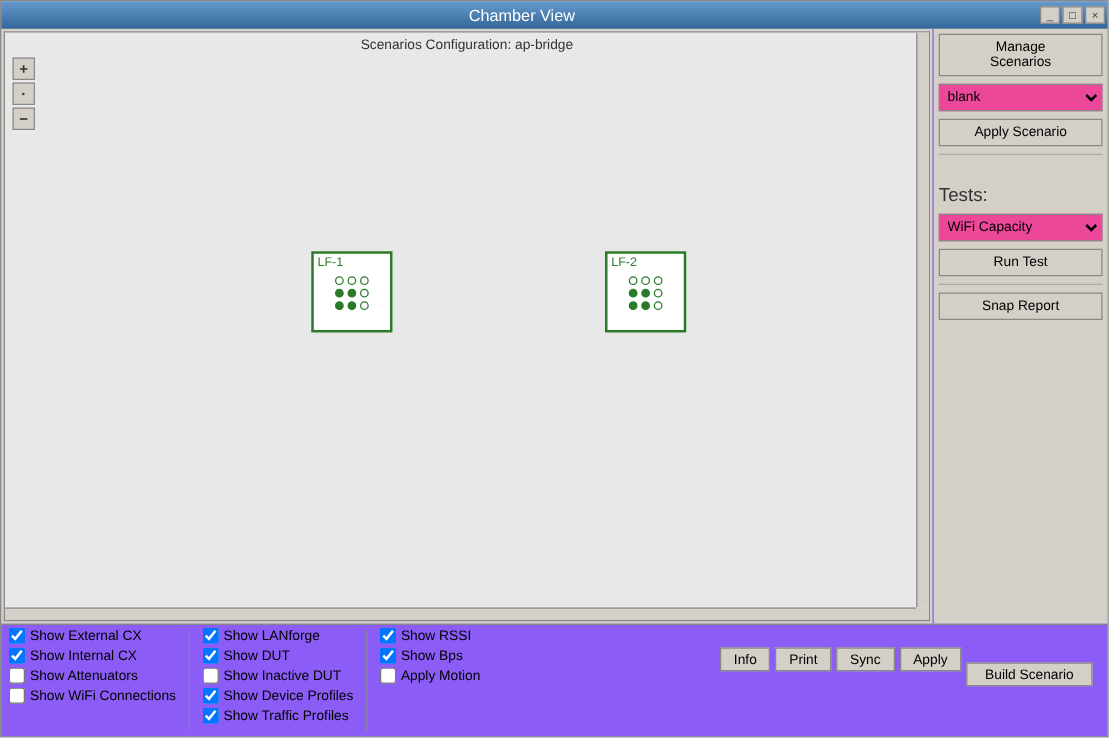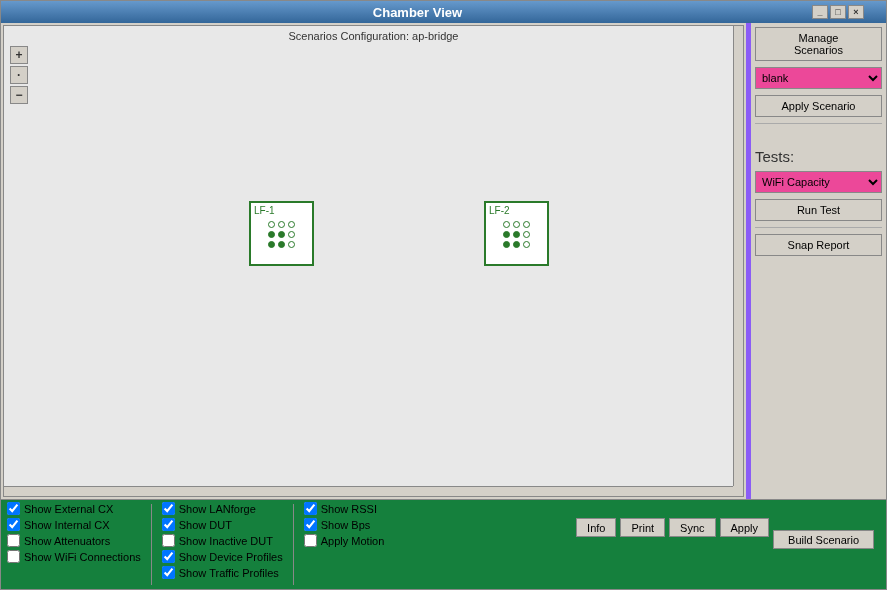--- a/index.html
+++ b/index.html
@@ -16,23 +16,23 @@
       height: 590px;
       border: 1px solid #888;
       display: flex;
       flex-direction: column;
       background: #d4d0c8;
     }
     .title-bar {
       background: linear-gradient(to bottom, #6699cc, #336699);
       color: white;
       text-align: center;
-      padding: 3px 22px;
+      padding: 3px 2px;
       font-size: 13px;
-      font-weight: bold;
+      font-weight: normal;
       display: flex;
       align-items: center;
       justify-content: space-between;
       height: 22px;
       flex-shrink: 0;
     }
     .title-bar-title {
       flex: 1;
       text-align: center;
     }
@@ -163,21 +163,21 @@
       background: #d4d0c8;
     }
     .right-panel {
       width: 140px;
       flex-shrink: 0;
       display: flex;
       flex-direction: column;
       padding: 4px;
       gap: 6px;
       background: #d4d0c8;
-      border-left: 5px solid #8b5cf6;
+      border-left: 1px solid #8b5cf6;
     }
     .right-btn {
       background: #d4d0c8;
       border: 1px solid #888;
       padding: 4px 6px;
       cursor: pointer;
       text-align: center;
       font-size: 11px;
     }
     .dropdown-row {
@@ -199,21 +199,21 @@
       margin-top: 18px;
     }
     .separator {
       border: none;
       border-top: 1px solid #aaa;
     }
     .bottom-bar {
       height: 90px;
       flex-shrink: 0;
       border-top: 1px solid #888;
-      background: #15803d;
+      background: #8b5cf6;
       display: flex;
       flex-direction: column;
     }
     .bottom-col {
       display: flex;
       flex-direction: column;
       gap: 3px;
     }
     .checkbox-row {
       display: flex;

